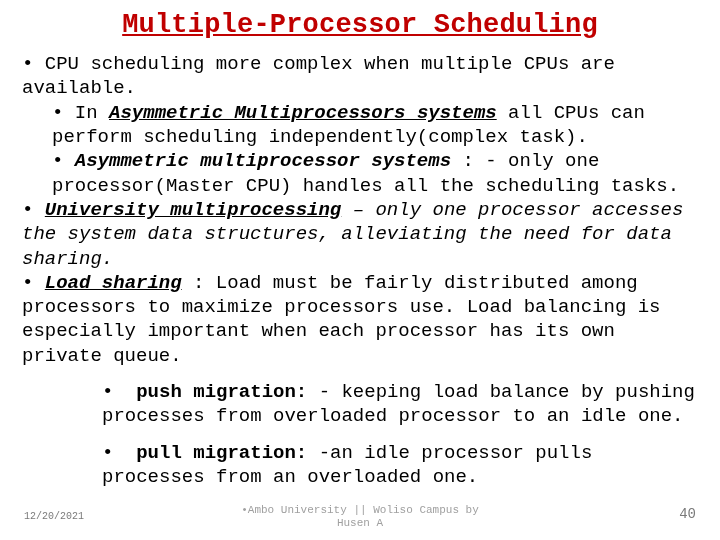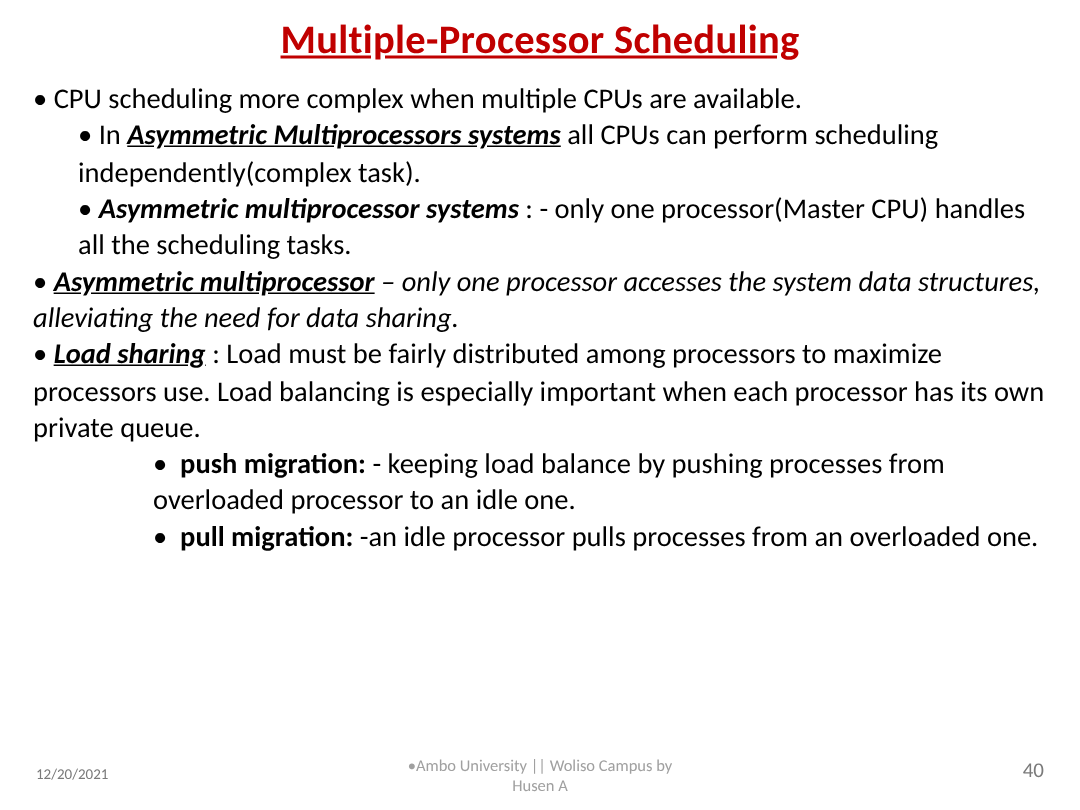--- a/index.html
+++ b/index.html
@@ -10,38 +10,39 @@
     background: #fff;
     font-family: Calibri, "Segoe UI", Arial, sans-serif;
     color: #000;
     overflow: hidden;
   }
   .slide {
     position: relative;
     width: 720px;
     height: 540px;
     box-sizing: border-box;
+    font-family: Liberation Mono, monospace;
   }
   .title {
     text-align: center;
     font-weight: 700;
     color: #c00000;
     font-size: 27px;
     padding-top: 10px;
     text-decoration: underline;
     letter-spacing: 0.2px;
   }
   .body {
     padding: 12px 22px 0 22px;
     font-size: 19px;
     line-height: 1.28;
     color: #000;
   }
   .indent1 { padding-left: 30px; }
-  .indent2 { padding-left: 80px; }
+  .indent2 { padding-left: 80px; margin-top: 12px; }
   .bullet::before {
     content: "• ";
   }
   .bi { font-weight: 700; font-style: italic; }
   .b { font-weight: 700; }
   .i { font-style: italic; }
   .u { text-decoration: underline; }
   .footer-date {
     position: absolute;
     left: 24px;
@@ -75,21 +76,21 @@
   <div class="title">Multiple-Processor Scheduling</div>
 
   <div class="body">
 
     <div><span class="bullet"></span><span>CPU scheduling more complex when multiple CPUs are available.</span></div>
 
     <div class="indent1"><span class="bullet"></span><span>In </span><span class="bi u">Asymmetric Multiprocessors systems</span><span> all CPUs can perform scheduling independently(complex task).</span></div>
 
     <div class="indent1"><span class="bullet"></span><span class="bi">Asymmetric multiprocessor systems</span><span> : - only one processor(Master CPU) handles all the scheduling tasks.</span></div>
 
-    <div><span class="bullet"></span><span class="bi u">Asymmetric multiprocessor</span><span class="i"> – only one processor accesses the system data structures, alleviating the need for data sharing.</span></div>
+    <div><span class="bullet"></span><span class="bi u">University multiprocessing</span><span class="i"> – only one processor accesses the system data structures, alleviating the need for data sharing.</span></div>
 
     <div><span class="bullet"></span><span class="bi u">Load sharing</span><span> : Load must be fairly distributed among processors  to maximize processors use. Load balancing is especially important when each  processor has its own private queue.</span></div>
 
 
     <div class="indent2">•&nbsp;&nbsp;<span class="b">push migration: </span><span>- keeping load balance by pushing processes from overloaded processor to an idle one.</span></div>
 
     <div class="indent2">•&nbsp;&nbsp;<span class="b">pull   migration: </span><span>-an idle processor pulls processes from an overloaded one.</span></div>
 
   </div>
 

